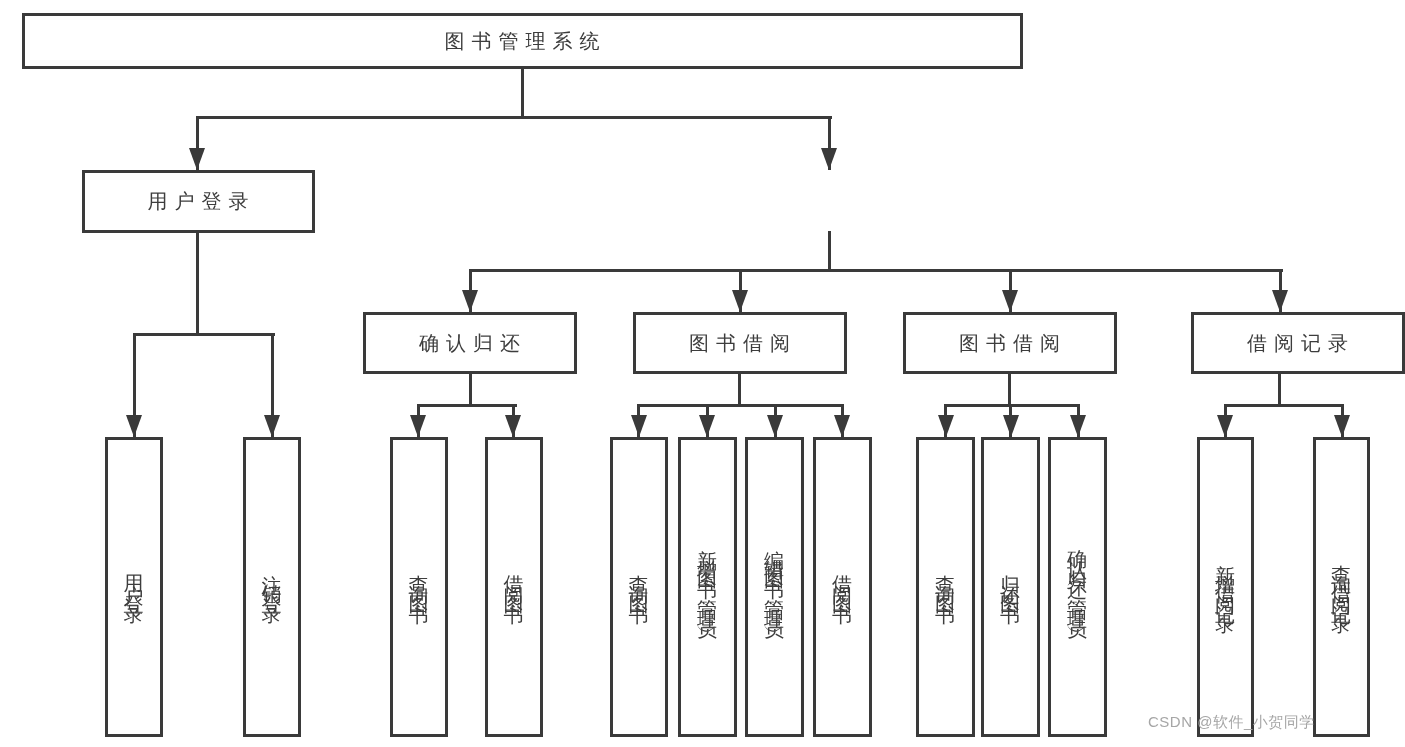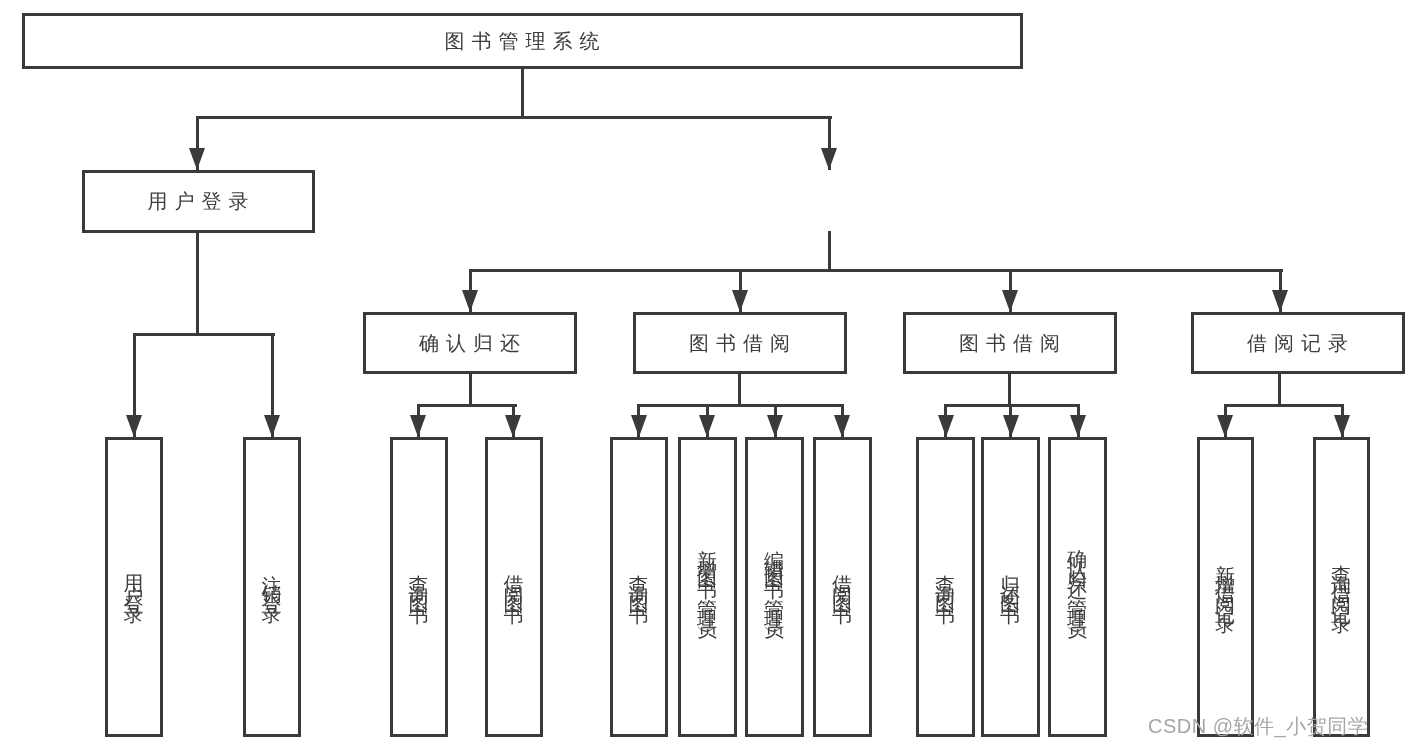--- a/index.html
+++ b/index.html
@@ -41,21 +41,21 @@
   .line{position:absolute;background:var(--line);}
   .arrow{
     position:absolute;width:0;height:0;
     border-left:8px solid transparent;
     border-right:8px solid transparent;
     border-top:22px solid var(--line);
   }
   .watermark{
     position:absolute;
     left:1148px;top:713px;
-    font-size:20px;
+    font-size:15px;
     color:var(--wm);
     letter-spacing:0.5px;
     white-space:nowrap;
   }
 </style>
 </head>
 <body>
 
 <div id="canvas">
 

